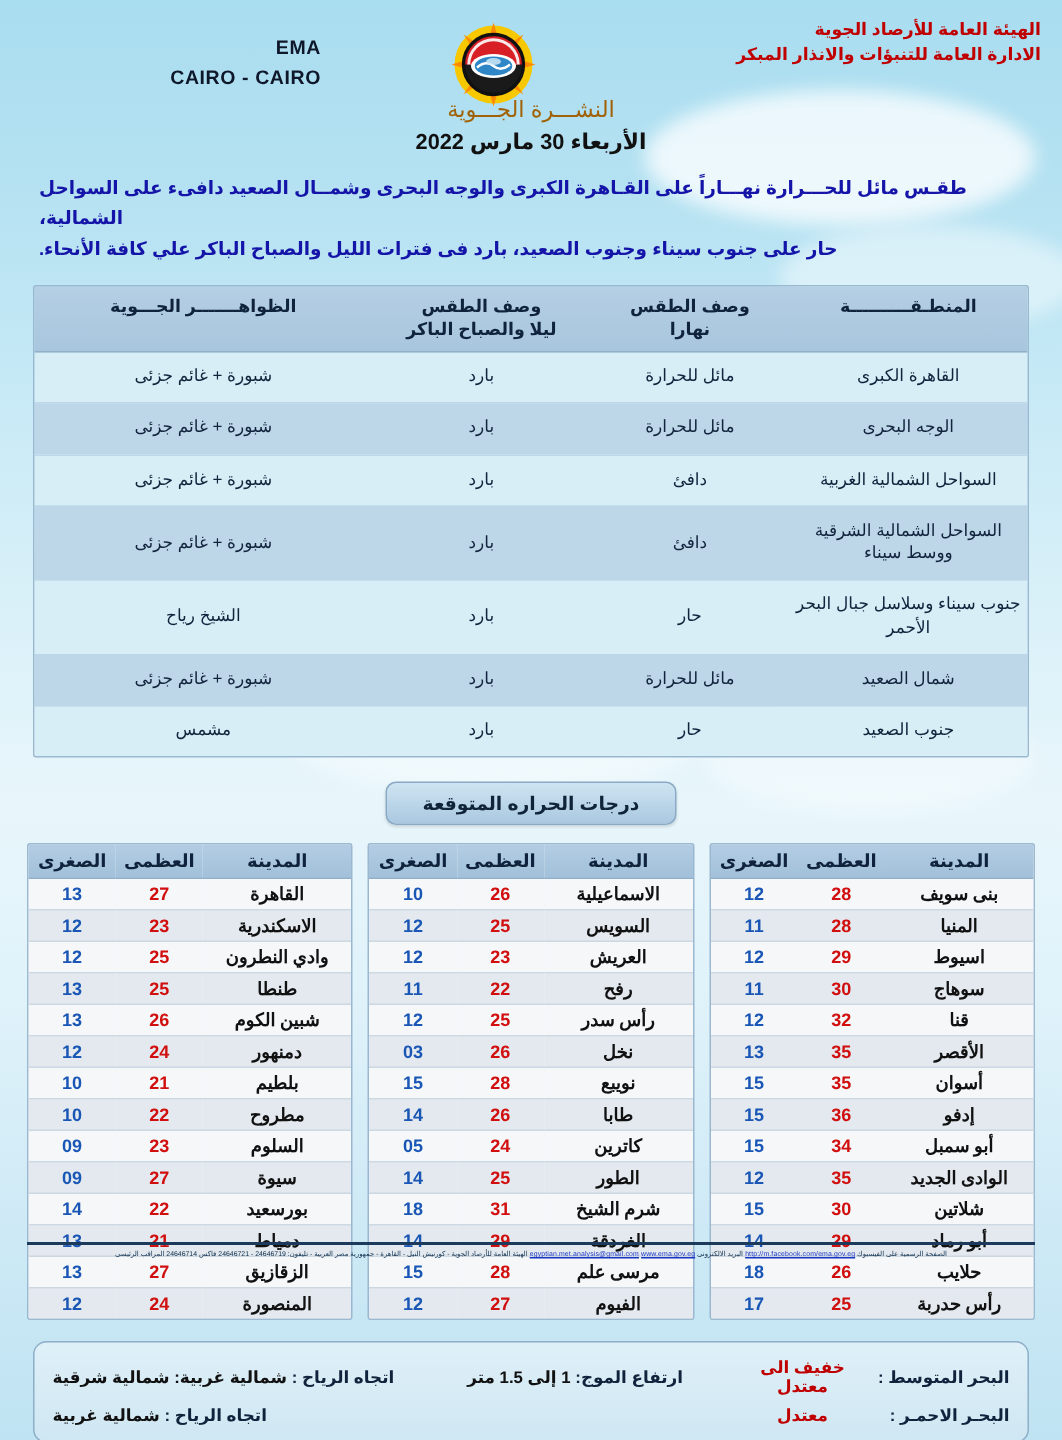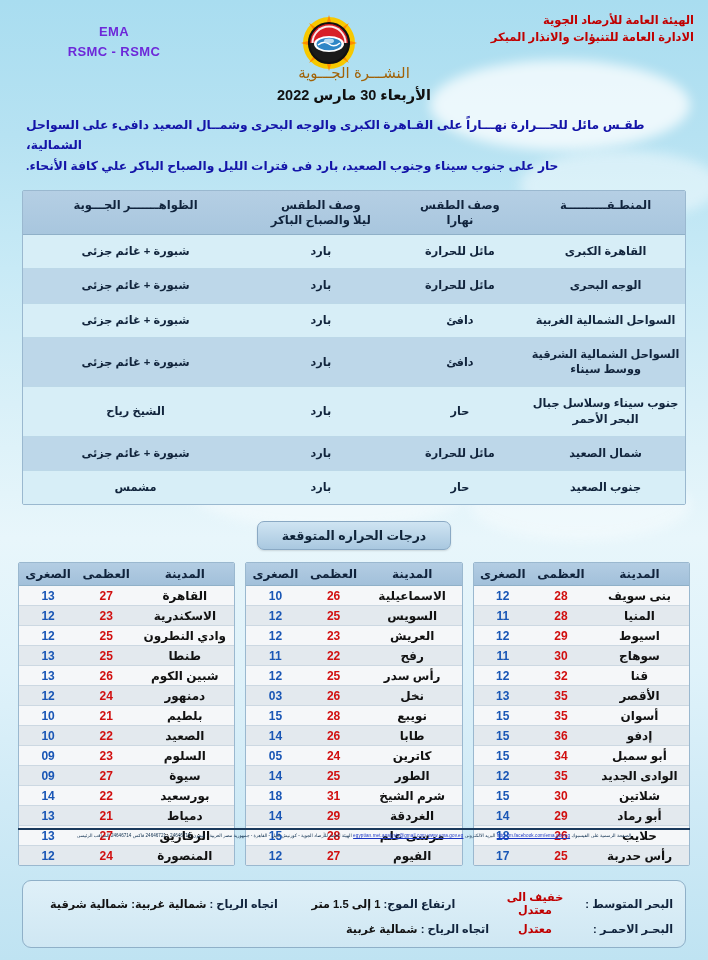--- a/index.html
+++ b/index.html
@@ -17,42 +17,42 @@
   .c2{width:200px;height:70px;left:520px;top:150px;opacity:.6;}
   .c3{width:300px;height:100px;left:180px;top:430px;opacity:.55;}
   .c4{width:180px;height:60px;left:40px;top:770px;opacity:.45;}
   .c5{width:220px;height:70px;left:470px;top:470px;opacity:.5;}
 
   .page{position:relative;z-index:2;width:708px;height:844px;}
 
   
   .header{display:flex;align-items:flex-start;justify-content:space-between;padding:12px 14px 0 14px;height:62px;box-sizing:border-box;}
   .agency{color:#c00000;font-weight:bold;font-size:11.5px;line-height:1.45;text-align:right;width:250px;}
-  .ema{color:#6d28d9;font-weight:bold;font-size:13px;line-height:1.5;text-align:center;width:200px;direction:ltr;letter-spacing:.4px;padding-top:10px;}
+  .ema{color:#0f172a;font-weight:bold;font-size:13px;line-height:1.5;text-align:right;width:200px;direction:ltr;letter-spacing:.4px;padding-top:10px;}
 
   .logo{width:58px;height:58px;position:relative;flex:0 0 58px;margin-top:2px;}
   .logo svg{display:block;}
 
   .title-block{text-align:center;margin-top:2px;}
   .title-main{color:#a16207;font-weight:normal;font-size:15px;letter-spacing:2px;}
   .title-date{color:#111;font-weight:bold;font-size:14.5px;margin-top:5px;}
 
   .summary{margin:12px 26px 0 26px;text-align:left;color:#1414a8;font-weight:bold;font-size:12.3px;line-height:1.65;}
 
   
   .main-table-wrap{margin:14px 22px 0 22px;border:1px solid #9ab8cf;border-radius:2px;overflow:hidden;}
   table.main{width:100%;border-collapse:collapse;table-layout:fixed;}
   table.main th{
     background:linear-gradient(to bottom,#b5cfe4,#a8c6de);
     color:#10233c;font-weight:bold;font-size:11.6px;
     padding:6px 4px;vertical-align:top;line-height:1.35;
     border-bottom:1px solid #8fb0c8;
   }
   table.main td{
-    font-size:11.3px;font-weight:bold;color:#11243c;
+    font-size:11.3px;font-weight:normal;color:#11243c;
     text-align:center;padding:9px 0;line-height:1.35;
     border-bottom:1px solid #bcd8e8;
   }
   table.main tr.odd td{background:#d7eef7;}
   table.main tr.even td{background:#bdd7e9;}
   table.main tr:last-child td{border-bottom:none;}
   .col-region{width:24%;}
   .col-day{width:20%;}
   .col-night{width:22%;}
   .col-phen{width:34%;}
@@ -76,38 +76,38 @@
     color:#10233c;font-weight:bold;font-size:12px;padding:4px 2px;
     border-bottom:1px solid #8fb0c8;
   }
   table.temp td{
     font-size:12px;font-weight:bold;padding:2.5px 3px;text-align:center;
     border-bottom:1px solid #ccd8e2;
   }
   table.temp tr.odd td{background:#f5f7f9;}
   table.temp tr.even td{background:#e3e9ee;}
   table.temp tr:last-child td{border-bottom:none;}
-  td.city{color:#111;text-align:center;font-size:11.4px;}
+  td.city{color:#111;text-align:center;font-size:11.4px;font-family:Liberation Serif, serif;}
   td.max{color:#d10f0f;}
   td.min{color:#1956b5;}
   .tc-city{width:46%;}
   .tc-max{width:27%;}
   .tc-min{width:27%;}
 
   
   .sea-box{
     margin:14px 22px 0 22px;border:1px solid #8fb0c8;border-radius:9px;
     background:linear-gradient(to bottom,#dff0f8,#cfe7f3);
     padding:7px 12px 8px 12px;
   }
   .sea-line{display:flex;align-items:center;font-size:11.2px;font-weight:bold;color:#10233c;padding:3px 0;}
   .sea-name{width:92px;text-align:right;flex:0 0 92px;}
   .sea-state{width:92px;text-align:center;color:#c00000;flex:0 0 92px;}
   .sea-wave{flex:1;text-align:center;}
-  .sea-wind{flex:1.15;text-align:right;}
+  .sea-wind{flex:1.15;text-align:left;}
   .sea-val{color:#111;}
 
   
   .footer{position:absolute;left:0;right:0;bottom:4px;padding:0 18px;box-sizing:border-box;}
   .foot-rule{height:2px;background:#1b3a5c;margin-bottom:3px;}
   .foot-text{font-size:4.6px;color:#0c2d4d;text-align:center;line-height:1.5;letter-spacing:.1px;}
   .foot-text .lnk{color:#1a35c4;text-decoration:underline;}
 </style>
 </head>
 <body>
@@ -149,21 +149,21 @@
           <path d="M18 31 q6 -5 11 -1 q5 4 11 -1" stroke="#ffffff" stroke-width="1.6" fill="none"></path>
           <ellipse cx="29" cy="27" rx="5" ry="2.4" fill="#cfe8f7" opacity="0.85"></ellipse>
           <path d="M9 29 A20 20 0 0 0 49 29 Z" fill="#1a1a1a" opacity="0.0"></path>
           <circle cx="29" cy="29" r="20" fill="none" stroke="#111" stroke-width="2.2"></circle>
         </g>
       </svg>
     </div>
 
     <div class="ema">
       <div>EMA</div>
-      <div>RSMC - RSMC</div>
+      <div>CAIRO - CAIRO</div>
     </div>
   </div>
 
   <div class="title-block">
     <div class="title-main">النشـــرة الجـــوية</div>
     <div class="title-date">الأربعاء 30 مارس 2022</div>
   </div>
 
   <div class="summary">
     <div>طقـس مائل للحـــرارة نهـــاراً على القـاهرة الكبرى والوجه البحرى وشمــال الصعيد دافىء على السواحل الشمالية،</div>
@@ -462,21 +462,21 @@
               <td class="city">دمنهور</td>
               <td class="max">24</td>
               <td class="min">12</td>
             </tr>
             <tr class="odd">
               <td class="city">بلطيم</td>
               <td class="max">21</td>
               <td class="min">10</td>
             </tr>
             <tr class="even">
-              <td class="city">الصعيد</td>
+              <td class="city">مطروح</td>
               <td class="max">22</td>
               <td class="min">10</td>
             </tr>
             <tr class="odd">
               <td class="city">السلوم</td>
               <td class="max">23</td>
               <td class="min">09</td>
             </tr>
             <tr class="even">
               <td class="city">سيوة</td>

